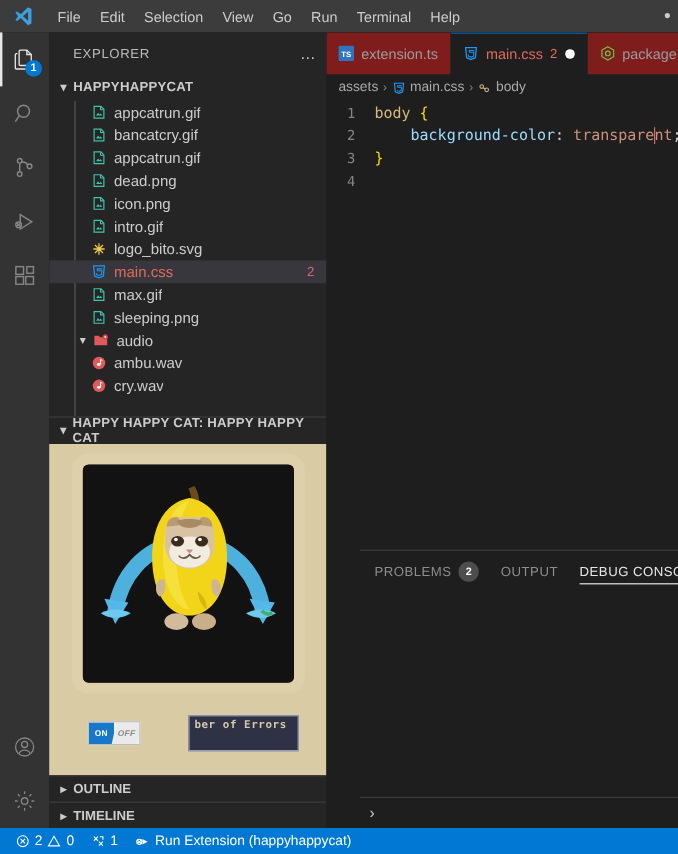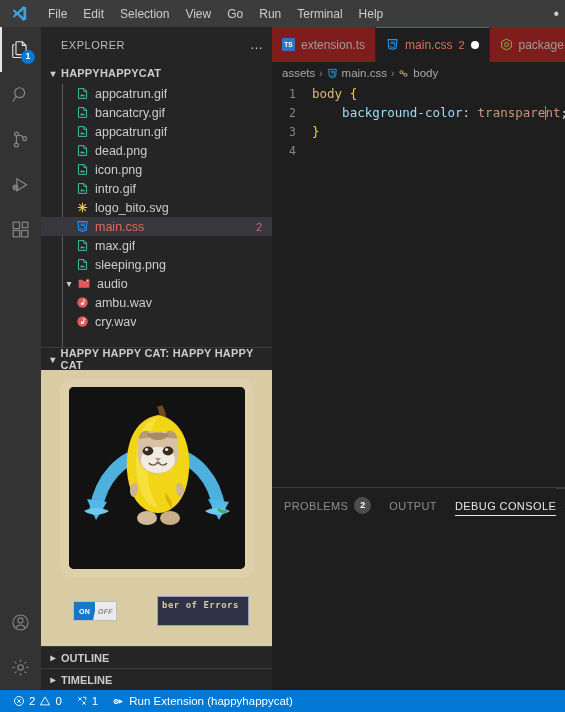--- a/index.html
+++ b/index.html
@@ -139,21 +139,21 @@
   .tok-prop { color: #9cdcfe; }
   .tok-punc { color: #d4d4d4; }
   .tok-val { color: #ce9178; }
   .tok-brace { color: #ffd700; }
   .cursor {
     display: inline-block; width: 1.5px; height: 14px; background: #d16969;
     vertical-align: -3px; margin: 0 -0.7px;
   }
 
   
-  .panel { flex: 0 0 auto; border-top: 1px solid #3c3c3c; background: #1e1e1e; display:flex; flex-direction:row; height: 203px; }
+  .panel { flex: 0 0 auto; border-top: 1px solid #3c3c3c; background: #1e1e1e; display:flex; flex-direction:column; height: 232px; margin-left: 28px; }
   .panel-tabs { height: 35px; display: flex; align-items: center; padding-left: 12px; gap: 18px; flex: 0 0 35px; }
   .ptab { font-size: 11px; letter-spacing: .4px; color: #8d8d8d; display: flex; align-items: center; gap: 6px; height: 35px; position: relative; white-space: nowrap; }
   .ptab.active { color: #e7e7e7; }
   .ptab.active::after { content:""; position:absolute; left:0; right:0; bottom:7px; height:1px; background:#e7e7e7; }
   .pbadge {
     background: #4d4d4d; color: #ffffff; border-radius: 9px; font-size: 9px;
     min-width: 17px; height: 17px; line-height: 17px; text-align: center; font-weight: bold;
   }
   .panel-body { flex: 1 1 auto; }
   .repl { height: 26px; border-top: 1px solid #3c3c3c; display: flex; align-items: center; padding-left: 8px; color: #cccccc; font-size: 13px; }

